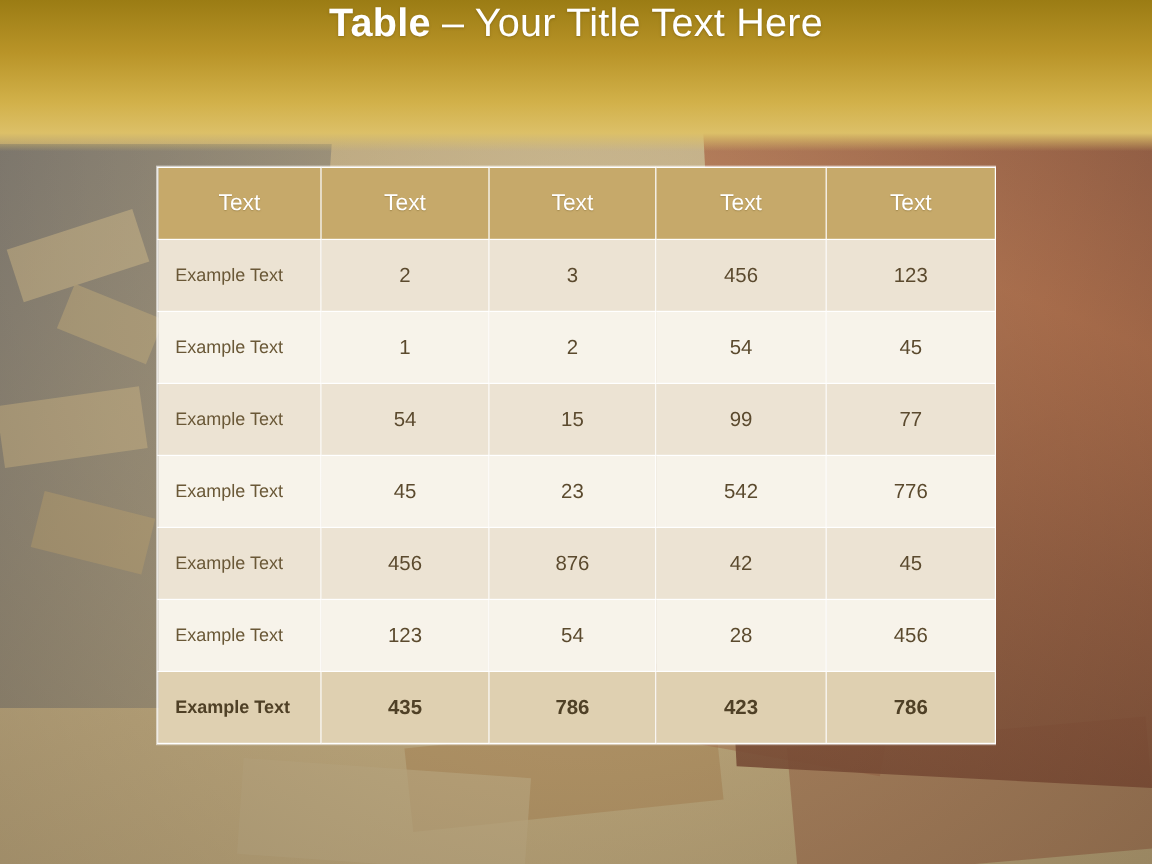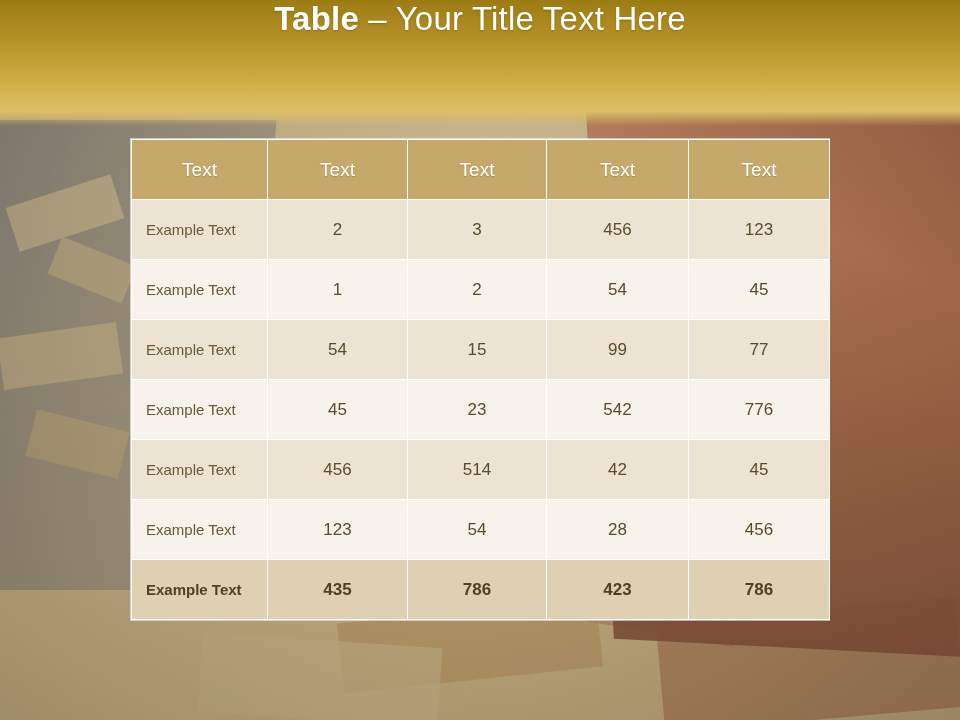--- a/index.html
+++ b/index.html
@@ -223,21 +223,21 @@
         <tr class="even">
           <td class="label">Example Text</td>
           <td>45</td>
           <td>23</td>
           <td>542</td>
           <td>776</td>
         </tr>
         <tr class="odd">
           <td class="label">Example Text</td>
           <td>456</td>
-          <td>514</td>
+          <td>876</td>
           <td>42</td>
           <td>45</td>
         </tr>
         <tr class="even">
           <td class="label">Example Text</td>
           <td>123</td>
           <td>54</td>
           <td>28</td>
           <td>456</td>
         </tr>

